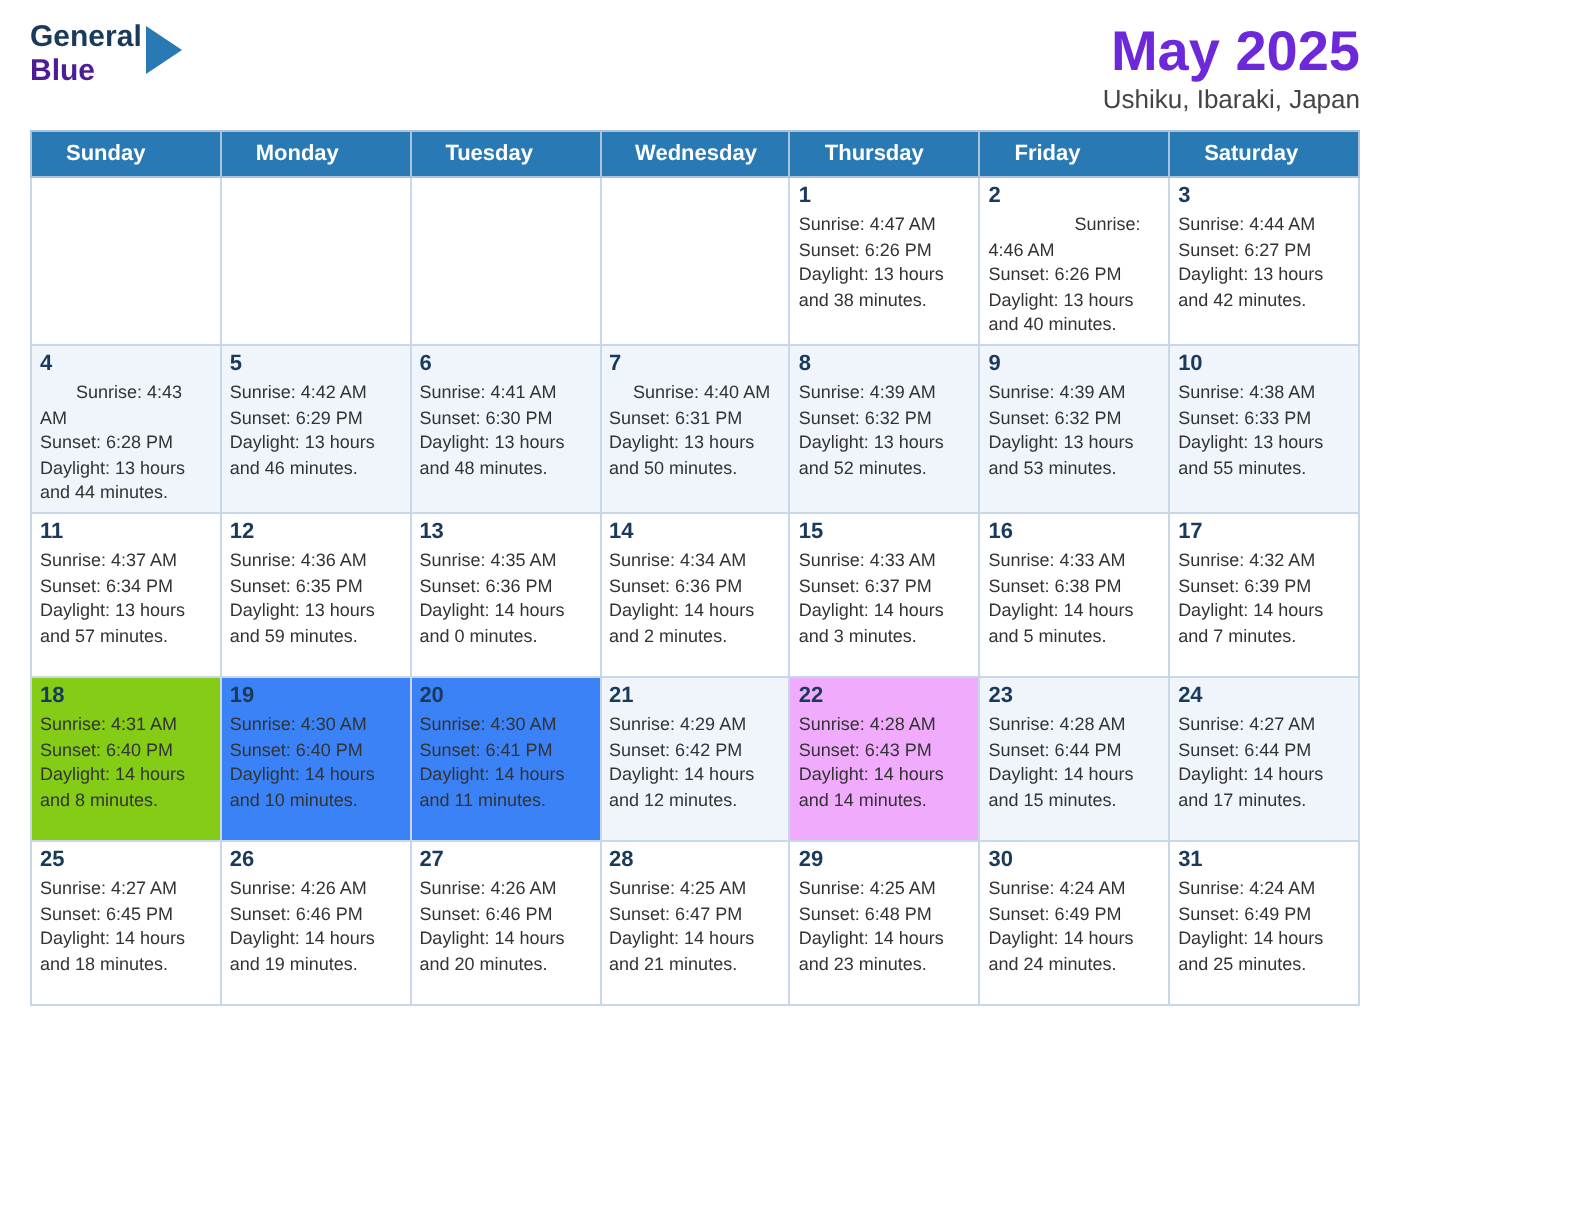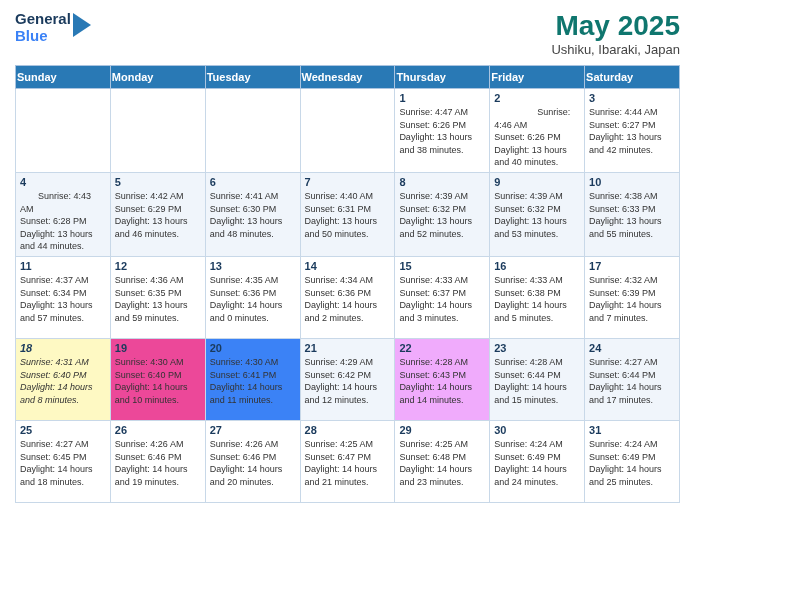--- a/index.html
+++ b/index.html
@@ -24,37 +24,37 @@
     .logo {
       display: flex;
       align-items: center;
     }
     .title-section {
       text-align: right;
     }
     .month-year {
       font-size: 28px;
       font-weight: bold;
-      color: #0f766e;
+      color: #6d28d9;
     }
     .location {
       font-size: 13px;
       color: #444;
     }
     .calendar {
       width: 100%;
       border-collapse: collapse;
       table-layout: fixed;
     }
     .calendar th {
       background-color: #2979b5;
       color: #fff;
       font-size: 11px;
       font-weight: bold;
-      padding: 5px 1px;
+      padding: 5px 17px;
       text-align: left;
       border: 1px solid #aac4e0;
       margin-top: 13px;
     }
     .calendar td {
       border: 1px solid #c8d8e8;
       vertical-align: top;
       padding: 3px 4px;
       font-size: 9.5px;
       color: #222;
@@ -89,21 +89,21 @@
 <body>
 
 <div class="container">
   <div class="header">
     <div class="logo">
       <div style="margin-right:4px;">
 
         <div style="display:flex;align-items:center;">
           <div>
             <div style="font-size:15px;font-weight:bold;color:#1a3a5c;line-height:1.15;">General</div>
-            <div style="font-size:15px;font-weight:bold;color:#3b82f6;line-height:1.15;">Blue</div>
+            <div style="font-size:15px;font-weight:bold;color:#4c1d95;line-height:1.15;">Blue</div>
           </div>
           <svg width="18" height="24" viewBox="0 0 18 24" style="margin-left:2px;margin-top:-4px;">
             <polygon points="0,0 18,12 0,24" fill="#2979b5"></polygon>
           </svg>
         </div>
       </div>
     </div>
     <div class="title-section">
       <div class="month-year">May 2025</div>
       <div class="location">Ushiku, Ibaraki, Japan</div>
@@ -147,21 +147,21 @@
 Daylight: 13 hours
 and 44 minutes.</span></td>
           <td style="background: rgb(240, 245, 251);"><span class="day-num">5</span><span class="day-info" style="white-space: pre-line;">Sunrise: 4:42 AM
 Sunset: 6:29 PM
 Daylight: 13 hours
 and 46 minutes.</span></td>
           <td style="background: rgb(240, 245, 251);"><span class="day-num">6</span><span class="day-info" style="white-space: pre-line;">Sunrise: 4:41 AM
 Sunset: 6:30 PM
 Daylight: 13 hours
 and 48 minutes.</span></td>
-          <td style="background: rgb(240, 245, 251);"><span class="day-num">7</span><span class="day-info" style="white-space: pre-line;">Sunrise: 4:40 AM
+          <td style="background: rgb(240, 245, 251);"><span class="day-num">7</span><span class="day-info" style="white-space: pre-line; margin-left: 12px;">Sunrise: 4:40 AM
 Sunset: 6:31 PM
 Daylight: 13 hours
 and 50 minutes.</span></td>
           <td style="background: rgb(240, 245, 251);"><span class="day-num">8</span><span class="day-info" style="white-space: pre-line;">Sunrise: 4:39 AM
 Sunset: 6:32 PM
 Daylight: 13 hours
 and 52 minutes.</span></td>
           <td style="background: rgb(240, 245, 251);"><span class="day-num">9</span><span class="day-info" style="white-space: pre-line;">Sunrise: 4:39 AM
 Sunset: 6:32 PM
 Daylight: 13 hours
@@ -195,25 +195,25 @@
           <td><span class="day-num">16</span><span class="day-info" style="white-space: pre-line;">Sunrise: 4:33 AM
 Sunset: 6:38 PM
 Daylight: 14 hours
 and 5 minutes.</span></td>
           <td><span class="day-num">17</span><span class="day-info" style="white-space: pre-line;">Sunrise: 4:32 AM
 Sunset: 6:39 PM
 Daylight: 14 hours
 and 7 minutes.</span></td>
         </tr>
         <tr class="row-even">
-          <td style="background: #fef9c3; font-style: italic;"><span class="day-num">18</span><span class="day-info" style="white-space: pre-line;">Sunrise: 4:31 AM
+          <td style="background: #84cc16;"><span class="day-num">18</span><span class="day-info" style="white-space: pre-line;">Sunrise: 4:31 AM
 Sunset: 6:40 PM
 Daylight: 14 hours
 and 8 minutes.</span></td>
-          <td style="background: #ec4899;"><span class="day-num">19</span><span class="day-info" style="white-space: pre-line;">Sunrise: 4:30 AM
+          <td style="background: #3b82f6;"><span class="day-num">19</span><span class="day-info" style="white-space: pre-line;">Sunrise: 4:30 AM
 Sunset: 6:40 PM
 Daylight: 14 hours
 and 10 minutes.</span></td>
           <td style="background: #3b82f6;"><span class="day-num">20</span><span class="day-info" style="white-space: pre-line;">Sunrise: 4:30 AM
 Sunset: 6:41 PM
 Daylight: 14 hours
 and 11 minutes.</span></td>
           <td style="background: rgb(240, 245, 251);"><span class="day-num">21</span><span class="day-info" style="white-space: pre-line;">Sunrise: 4:29 AM
 Sunset: 6:42 PM
 Daylight: 14 hours

